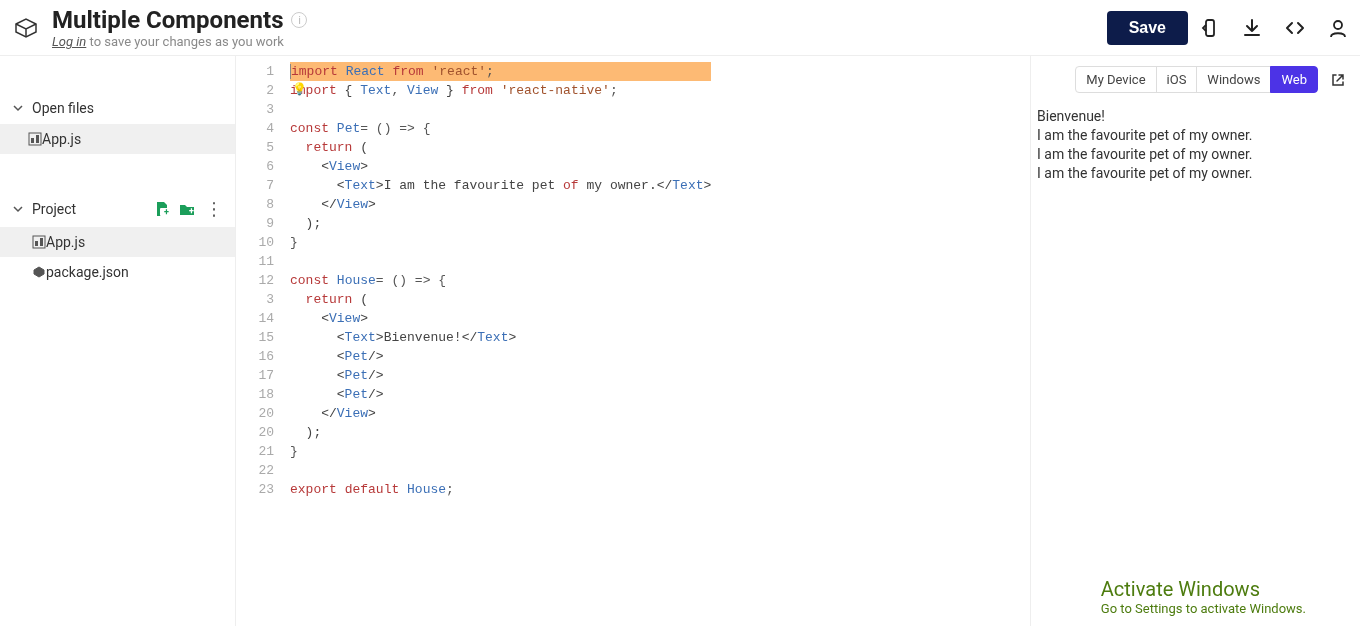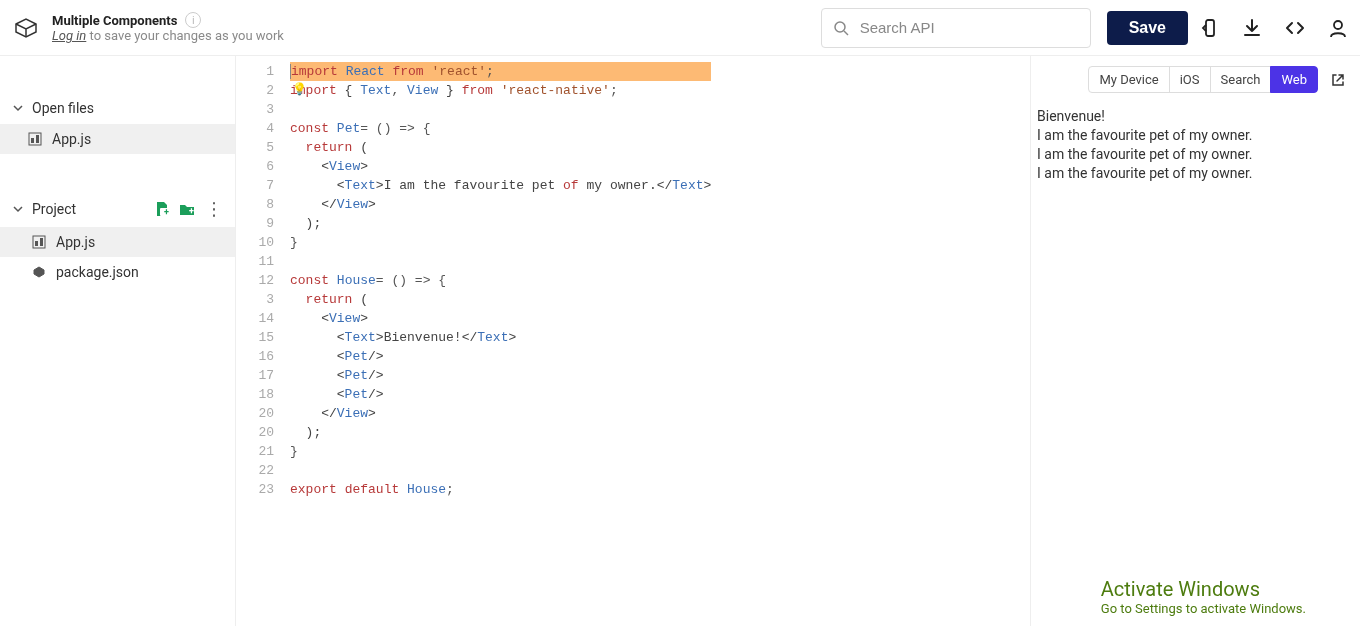--- a/index.html
+++ b/index.html
@@ -1,39 +1,39 @@
 <!DOCTYPE html>
 <html><head>
 <meta charset="utf-8">
 <style>
 * { box-sizing: border-box; margin: 0; padding: 0; }
 body { font-family: -apple-system, BlinkMacSystemFont, "Segoe UI", Roboto, sans-serif; font-size: 14px; color: #333; overflow: hidden; width: 1360px; height: 626px; position: relative; }
 .header { display: flex; align-items: center; height: 56px; padding: 0 12px; border-bottom: 1px solid #eee; }
 .logo { width: 28px; height: 28px; margin-right: 12px; }
 .title-block { display: flex; flex-direction: column; }
 .title-row { display: flex; align-items: center; gap: 8px; }
-.title { font-size: 13px; font-weight: 700; color: #222; }
+.title { font-size: 24px; font-weight: 700; color: #222; }
 .info-icon { color: #bbb; font-size: 14px; border: 1px solid #ccc; border-radius: 50%; width: 16px; height: 16px; display: flex; align-items: center; justify-content: center; font-size: 11px; }
 .subtitle { font-size: 13px; color: #8a8a8a; }
 .subtitle a { color: #555; text-decoration: underline; font-style: italic; }
 .spacer { flex: 1; }
 .search-wrap { position: relative; margin-right: 16px; }
 .search-input { width: 270px; height: 40px; border: 1px solid #ddd; border-radius: 4px; padding: 0 12px 0 38px; font-size: 15px; color: #555; }
 .search-input::placeholder { color: #888; }
 .search-icon { position: absolute; left: 12px; top: 50%; transform: translateY(-50%); color: #888; }
 .save-btn { background: #0d1c4a; color: #fff; font-weight: 700; font-size: 16px; border: none; border-radius: 4px; padding: 0 22px; height: 34px; cursor: pointer; margin-right: 12px; }
 .header-icons { display: flex; gap: 22px; align-items: center; }
 .hicon { color: #222; cursor: pointer; }
 .main { display: flex; height: calc(626px - 56px); }
 .sidebar { width: 236px; border-right: 1px solid #eee; display: flex; flex-direction: column; background: #fff; }
 .side-section { display: flex; align-items: center; padding: 8px 12px; font-size: 14px; color: #333; cursor: pointer; gap: 8px; margin-top: 36px; }
 .side-section.project { justify-content: space-between; }
 .side-section .label { display: flex; align-items: center; gap: 8px; }
 .chev { display: inline-block; }
-.file-item { display: flex; align-items: center; gap: 10px; padding: 7px 12px 7px 28px; font-size: 14px; color: #333; cursor: pointer; }
+.file-item { display: flex; align-items: center; padding: 7px 12px 7px 28px; font-size: 14px; color: #333; cursor: pointer; }
 .file-item.active { background: #f0f0f0; }
 .file-item.indent { padding-left: 32px; }
 .project-actions { display: flex; gap: 10px; align-items: center; }
 .paction { color: #1b9e5a; cursor: pointer; font-size: 14px; }
 .menu-dots { color: #555; cursor: pointer; font-size: 18px; }
 .editor { flex: 1; display: flex; font-family: "SFMono-Regular", Consolas, "Liberation Mono", Menlo, monospace; font-size: 13px; line-height: 19px; background: #fff; position: relative; overflow: auto; }
 .gutter { width: 48px; text-align: right; color: #aaa; padding: 6px 10px 0 0; user-select: none; background: #fff; }
 .gutter div { height: 19px; }
 .code { padding: 6px 0 0 6px; white-space: pre; }
 .codeline { height: 19px; }
@@ -73,29 +73,20 @@
   <div class="title-block">
     <div class="title-row">
       <span class="title">Multiple Components</span>
       <span class="info-icon">i</span>
     </div>
     <div class="subtitle">
       <a href="#">Log in</a><span> to save your changes as you work</span>
     </div>
   </div>
   <div class="spacer"></div>
-  <div class="search-wrap">
-    <span class="search-icon">
-      <svg width="16" height="16" viewBox="0 0 16 16">
-          <circle cx="7" cy="7" r="5" stroke="#888" stroke-width="1.5" fill="none"></circle>
-          <line x1="11" y1="11" x2="15" y2="15" stroke="#888" stroke-width="1.5"></line>
-        </svg>
-    </span>
-    <input class="search-input" placeholder="Search API" style="">
-  </div>
   <button class="save-btn">Save</button>
   <div class="header-icons">
     <span class="hicon">
       <svg width="20" height="20" viewBox="0 0 20 20">
           <rect x="6" y="2" width="8" height="16" rx="2" stroke="#222" stroke-width="1.8" fill="none"></rect>
           <polyline points="13,8 10,11 13,14" stroke="#222" stroke-width="1.8" fill="none" transform="translate(-7,-1)"></polyline>
         </svg>
     </span>
     <span class="hicon">
       <svg width="20" height="20" viewBox="0 0 20 20">
@@ -215,21 +206,21 @@
       </div>
     <span class="bulb">💡</span>
     <div class="code" id="code"><div class="codeline hl"><span class="caret"></span><span class="tok-kw">import</span><span class="tok-txt"> </span><span class="tok-id">React</span><span class="tok-txt"> </span><span class="tok-kw">from</span><span class="tok-txt"> </span><span class="tok-str">'react'</span><span class="tok-punc">;</span></div><div class="codeline"><span class="tok-kw">import</span><span class="tok-txt"> { </span><span class="tok-id">Text</span><span class="tok-punc">, </span><span class="tok-id">View</span><span class="tok-txt"> } </span><span class="tok-kw">from</span><span class="tok-txt"> </span><span class="tok-str">'react-native'</span><span class="tok-punc">;</span></div><div class="codeline">&nbsp;</div><div class="codeline"><span class="tok-kw">const</span><span class="tok-txt"> </span><span class="tok-id">Pet</span><span class="tok-punc">= () =&gt; {</span></div><div class="codeline"><span class="tok-txt">  </span><span class="tok-kw">return</span><span class="tok-txt"> (</span></div><div class="codeline"><span class="tok-txt">    &lt;</span><span class="tok-id">View</span><span class="tok-txt">&gt;</span></div><div class="codeline"><span class="tok-txt">      &lt;</span><span class="tok-id">Text</span><span class="tok-txt">&gt;I am the favourite pet </span><span class="tok-kw">of</span><span class="tok-txt"> my owner.&lt;/</span><span class="tok-id">Text</span><span class="tok-txt">&gt;</span></div><div class="codeline"><span class="tok-txt">    &lt;/</span><span class="tok-id">View</span><span class="tok-txt">&gt;</span></div><div class="codeline"><span class="tok-txt">  );</span></div><div class="codeline"><span class="tok-punc">}</span></div><div class="codeline">&nbsp;</div><div class="codeline"><span class="tok-kw">const</span><span class="tok-txt"> </span><span class="tok-id">House</span><span class="tok-punc">= () =&gt; {</span></div><div class="codeline"><span class="tok-txt">  </span><span class="tok-kw">return</span><span class="tok-txt"> (</span></div><div class="codeline"><span class="tok-txt">    &lt;</span><span class="tok-id">View</span><span class="tok-txt">&gt;</span></div><div class="codeline"><span class="tok-txt">      &lt;</span><span class="tok-id">Text</span><span class="tok-txt">&gt;Bienvenue!&lt;/</span><span class="tok-id">Text</span><span class="tok-txt">&gt;</span></div><div class="codeline"><span class="tok-txt">      &lt;</span><span class="tok-id">Pet</span><span class="tok-txt">/&gt;</span></div><div class="codeline"><span class="tok-txt">      &lt;</span><span class="tok-id">Pet</span><span class="tok-txt">/&gt;</span></div><div class="codeline"><span class="tok-txt">      &lt;</span><span class="tok-id">Pet</span><span class="tok-txt">/&gt;</span></div><div class="codeline"><span class="tok-txt">    &lt;/</span><span class="tok-id">View</span><span class="tok-txt">&gt;</span></div><div class="codeline"><span class="tok-txt">  );</span></div><div class="codeline"><span class="tok-punc">}</span></div><div class="codeline">&nbsp;</div><div class="codeline"><span class="tok-kw">export</span><span class="tok-txt"> </span><span class="tok-kw">default</span><span class="tok-txt"> </span><span class="tok-id">House</span><span class="tok-punc">;</span></div></div>
   </div>
 
   <div class="preview">
     <div class="preview-tabs">
       <div id="ptabs" style="display:flex;">
           <div class="ptab">My Device</div>
           <div class="ptab">iOS</div>
-          <div class="ptab">Search</div>
+          <div class="ptab">Windows</div>
           <div class="ptab active">Web</div>
         </div>
       <span class="popout">
         <svg width="16" height="16" viewBox="0 0 16 16">
             <path d="M6 3 H3 V13 H13 V10 M9 3 H13 V7 M13 3 L7 9" stroke="#333" stroke-width="1.5" fill="none" stroke-linecap="round"></path>
           </svg>
       </span>
     </div>
     <div class="preview-body" id="preview-body">
         <div>Bienvenue!</div>

